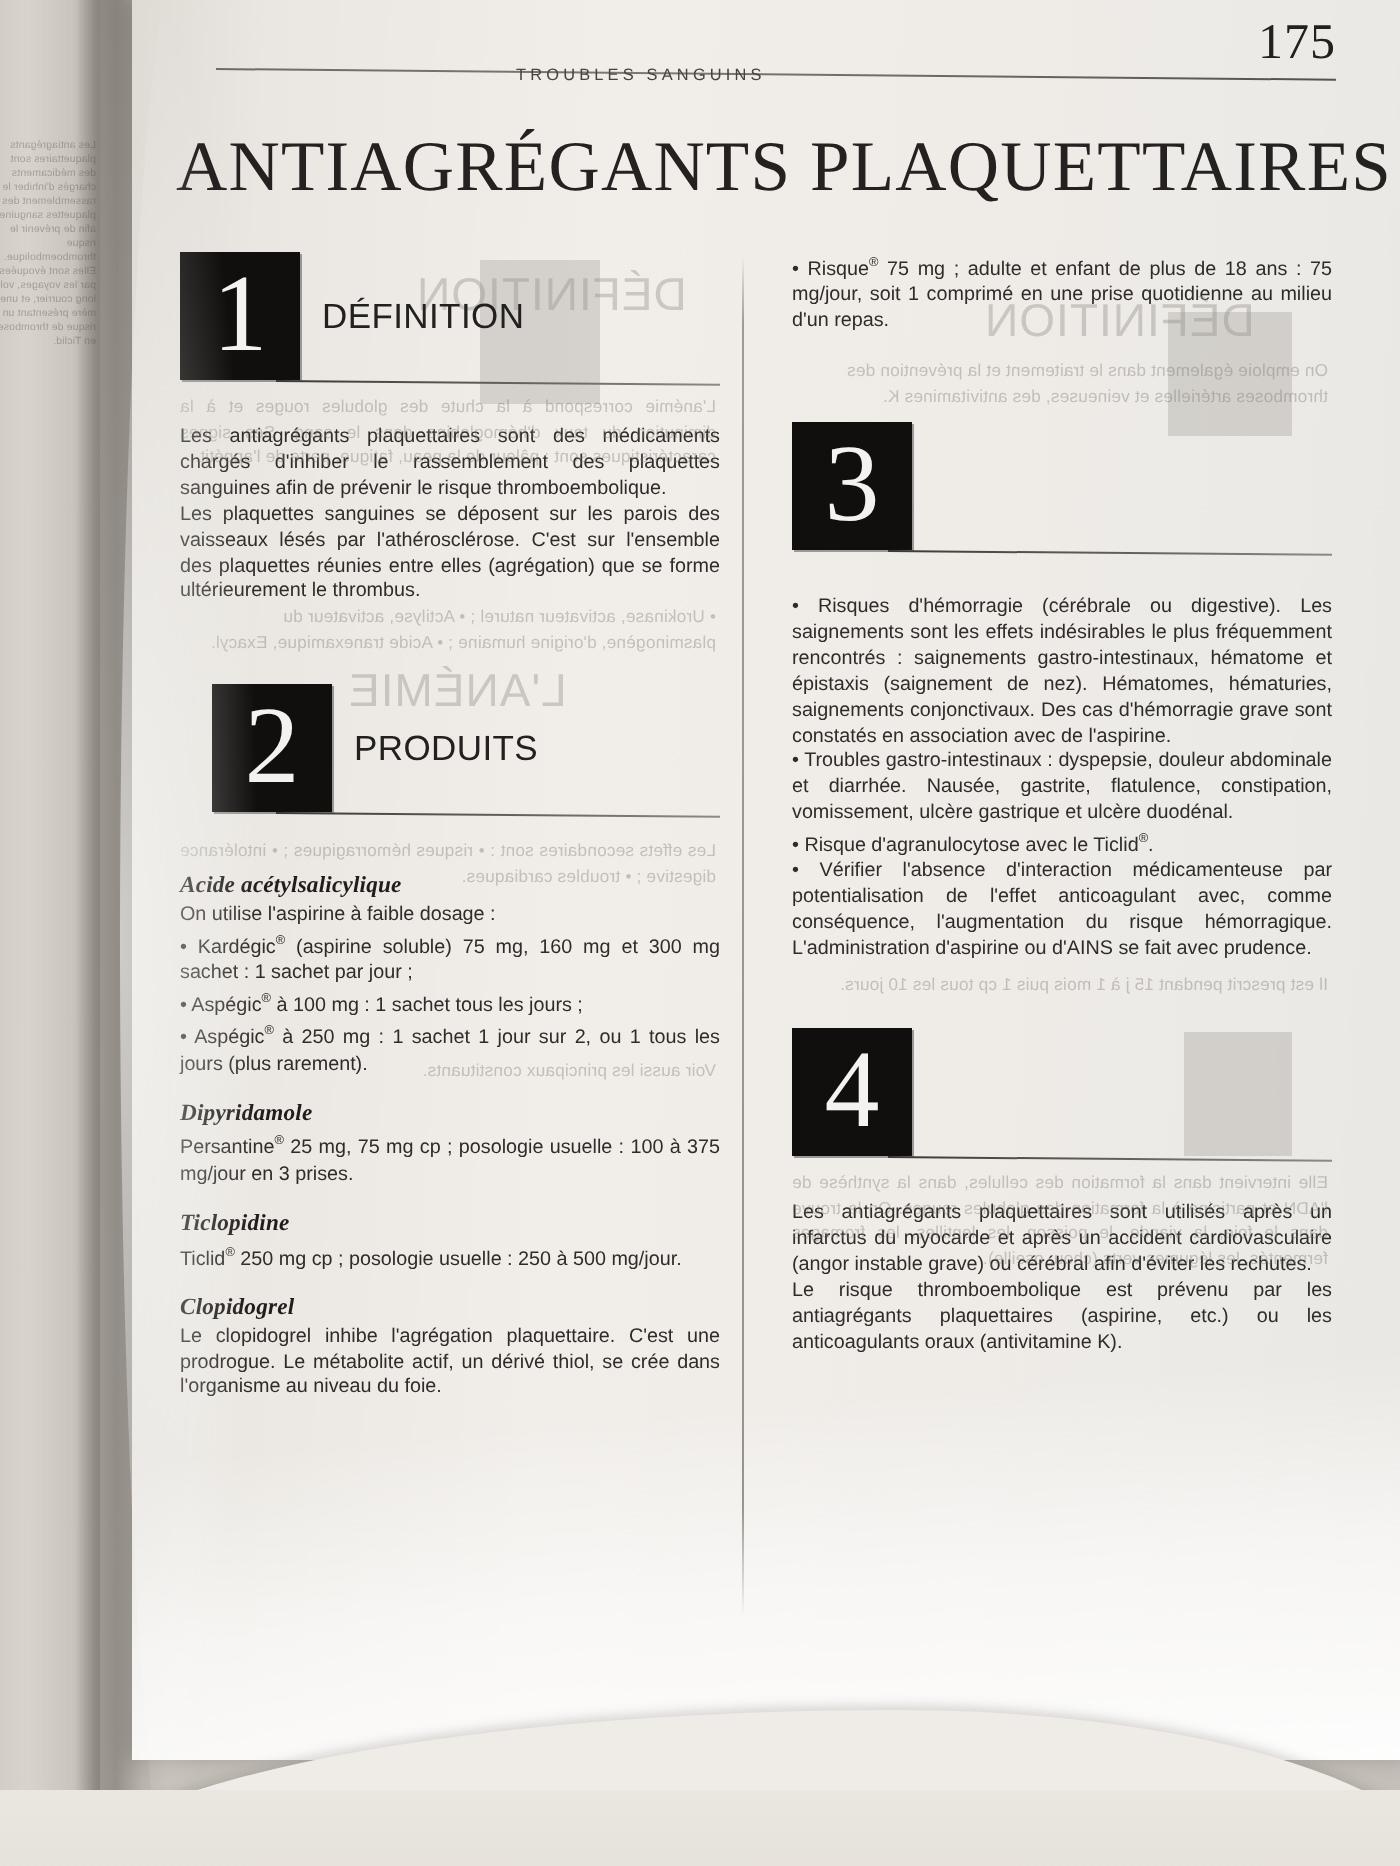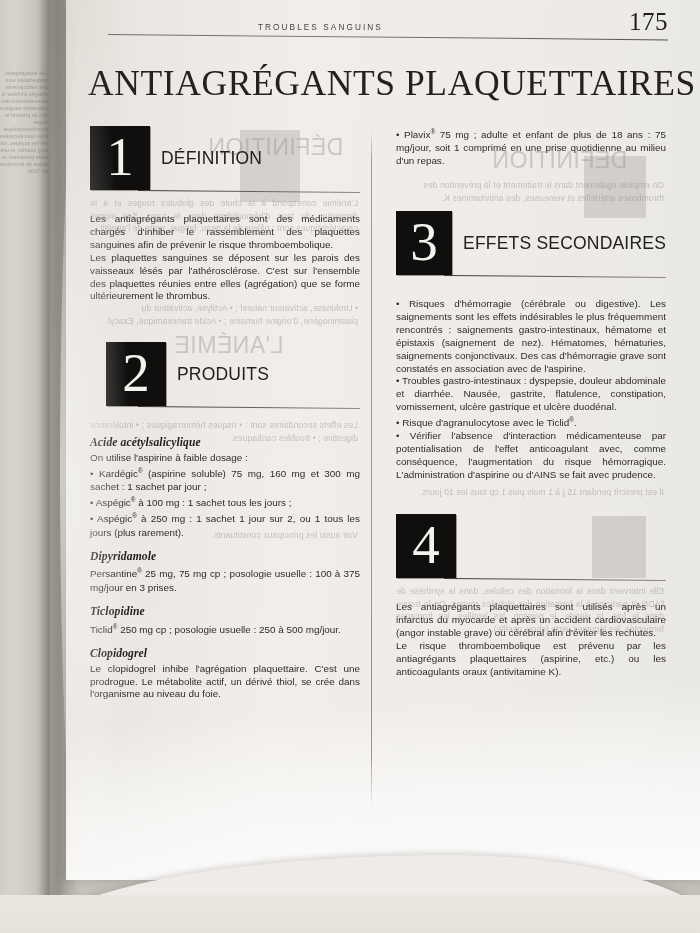--- a/index.html
+++ b/index.html
@@ -127,21 +127,21 @@
     top: 24px;
     width: 560px;
     height: 1.4px;
     background: linear-gradient(90deg, #6f6a64 0%, #7d7872 40%, #55514c 100%);
     transform: rotate(0.55deg);
     transform-origin: left center;
   }
   .runhead-title {
     position: absolute;
     left: 150px;
-    top: 13px;
+    top: 23px;
     font-size: 8.2px;
     letter-spacing: 2.1px;
     color: #46423e;
     font-family: "Liberation Sans", sans-serif;
   }
   .runhead-page {
     position: absolute;
     right: 0;
     top: -2px;
     font-family: "Liberation Serif", serif;
@@ -372,35 +372,32 @@
             <div class="ghost-text" style="left:0; top:92px;">Voir aussi les principaux constituants.</div>
           </div>
         </div>
 
         <div class="col col-right">
 
           <div class="body">
             <div class="ghost-box" style="left:188px; top:30px; width:62px; height:62px;"></div>
             <div class="ghost-big" style="left:96px; top:28px;">DÉFINITION</div>
 
-            <p class="bullet-line"><span>• Plavix</span><span class="reg">®</span><span> 75 mg ; adulte et enfant de plus de 18 ans : 75 mg/jour, soit 1 comprimé en une prise quotidienne au milieu d'un repas.</span></p>
+            <p class="bullet-line"><span>• Risque</span><span class="reg">®</span><span> 75 mg ; adulte et enfant de plus de 18 ans : 75 mg/jour, soit 1 comprimé en une prise quotidienne au milieu d'un repas.</span></p>
           </div>
 
           <div class="spacer-md"></div>
 
           <div style="position:relative; height:8px;">
             <div class="ghost-text" style="left:0; top:-2px;">On emploie également dans le traitement et la prévention des thromboses artérielles et veineuses, des antivitamines K.</div>
           </div>
 
           <div class="sec" style="margin-top:22px;">
             <div class="sec-box">
               <div class="sec-num">3</div>
-              <div class="sec-label">
-                <span>EFFETS SECONDAIRES</span>
-              </div>
             </div>
             <div class="sec-rule"></div>
           </div>
 
           <div class="spacer-md"></div>
 
           <div class="body">
             <p>• Risques d'hémorragie (cérébrale ou digestive). Les saignements sont les effets indésirables le plus fréquemment rencontrés : saignements gastro-intestinaux, hématome et épistaxis (saignement de nez). Hématomes, hématuries, saignements conjonctivaux. Des cas d'hémorragie grave sont constatés en association avec de l'aspirine.</p>
             <p>• Troubles gastro-intestinaux : dyspepsie, douleur abdominale et diarrhée. Nausée, gastrite, flatulence, constipation, vomissement, ulcère gastrique et ulcère duodénal.</p>
             <p class="bullet-line"><span>• Risque d'agranulocytose avec le Ticlid</span><span class="reg">®</span><span>.</span></p>

